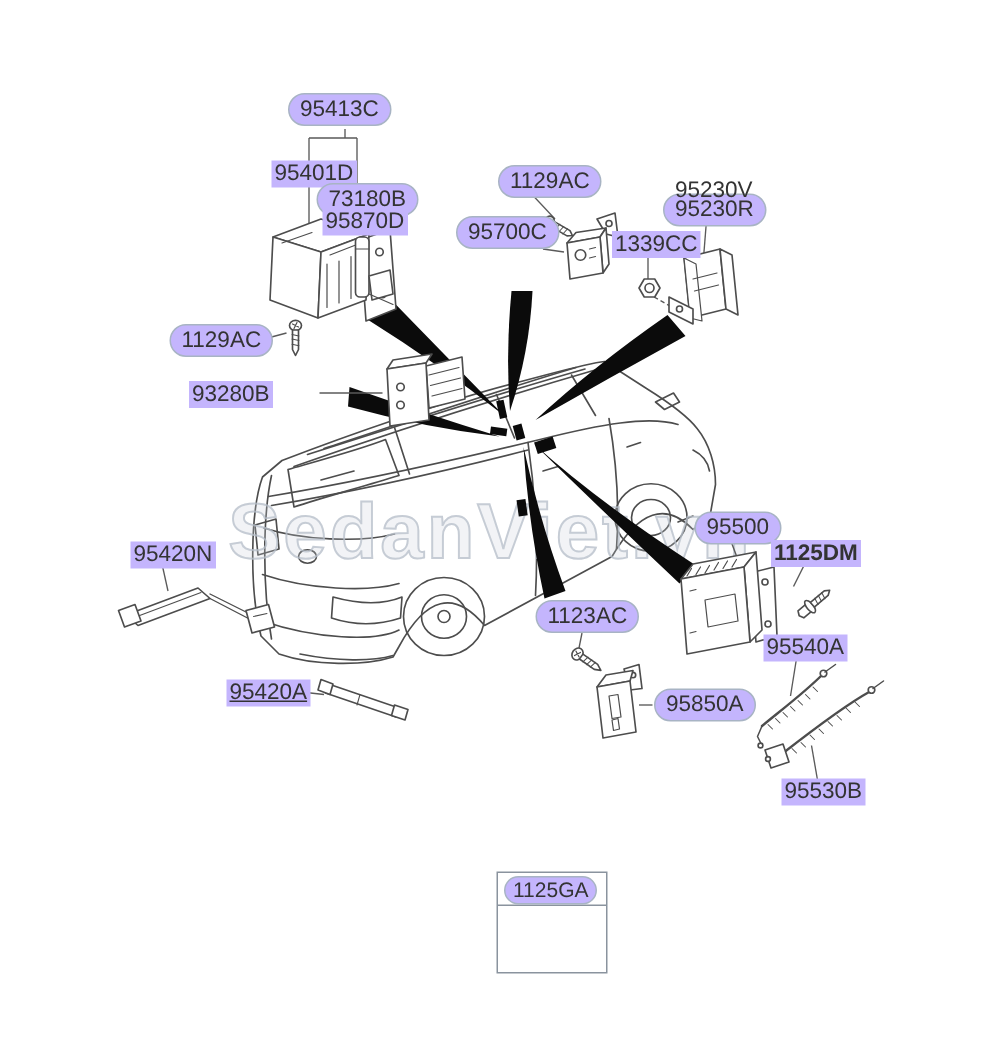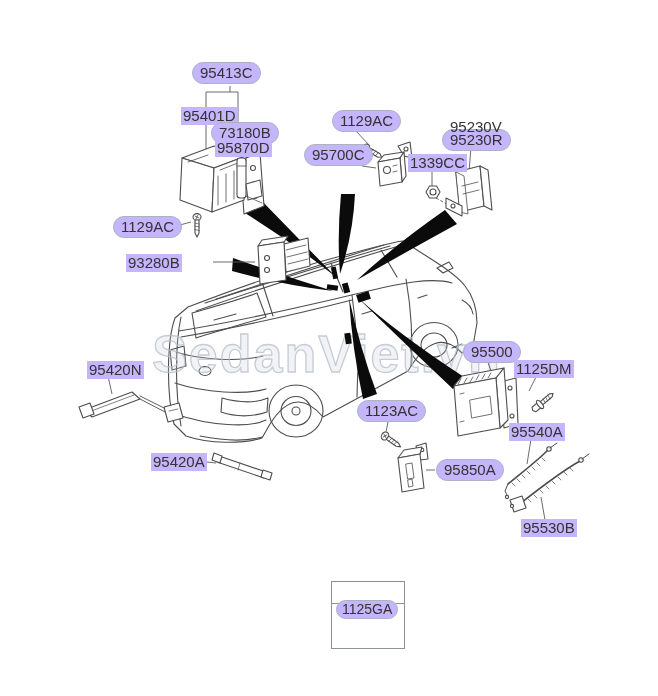--- a/index.html
+++ b/index.html
@@ -270,22 +270,22 @@
 <div class="lbl stadium" style="left:211px;top:122px;">73180B</div>
 <div class="lbl plain" style="left:215px;top:139px;">95870D</div>
 <div class="lbl stadium" style="left:332px;top:110px;">1129AC</div>
 <div class="lbl stadium" style="left:304px;top:144px;">95700C</div>
 <div class="lbl stadium" style="left:442px;top:129px;">95230R</div>
 <div class="lbl plain" style="left:448px;top:118px;background:transparent;z-index:6;">95230V</div>
 <div class="lbl plain" style="left:408px;top:154px;">1339CC</div>
 <div class="lbl stadium" style="left:113px;top:216px;">1129AC</div>
 <div class="lbl plain" style="left:126px;top:254px;">93280B</div>
 <div class="lbl plain" style="left:87px;top:361px;">95420N</div>
-<div class="lbl plain" style="left:151px;top:453px;">95420A</div>
+<div class="lbl plain" style="left:151px;top:453px;text-decoration:underline;">95420A</div>
 <div class="lbl stadium" style="left:463px;top:341px;">95500</div>
-<div class="lbl plain" style="left:514px;top:360px;">1125DM</div>
+<div class="lbl plain" style="left:514px;top:360px;font-weight:bold;">1125DM</div>
 <div class="lbl stadium" style="left:357px;top:400px;">1123AC</div>
 <div class="lbl stadium" style="left:436px;top:459px;">95850A</div>
 <div class="lbl plain" style="left:509px;top:423px;">95540A</div>
 <div class="lbl plain" style="left:521px;top:519px;">95530B</div>
-<div class="lbl stadium-sm" style="left:336px;top:584px;margin-top:16px;">1125GA</div>
+<div class="lbl stadium-sm" style="left:336px;top:584px;">1125GA</div>
 
 </div>
 
 </body></html>

